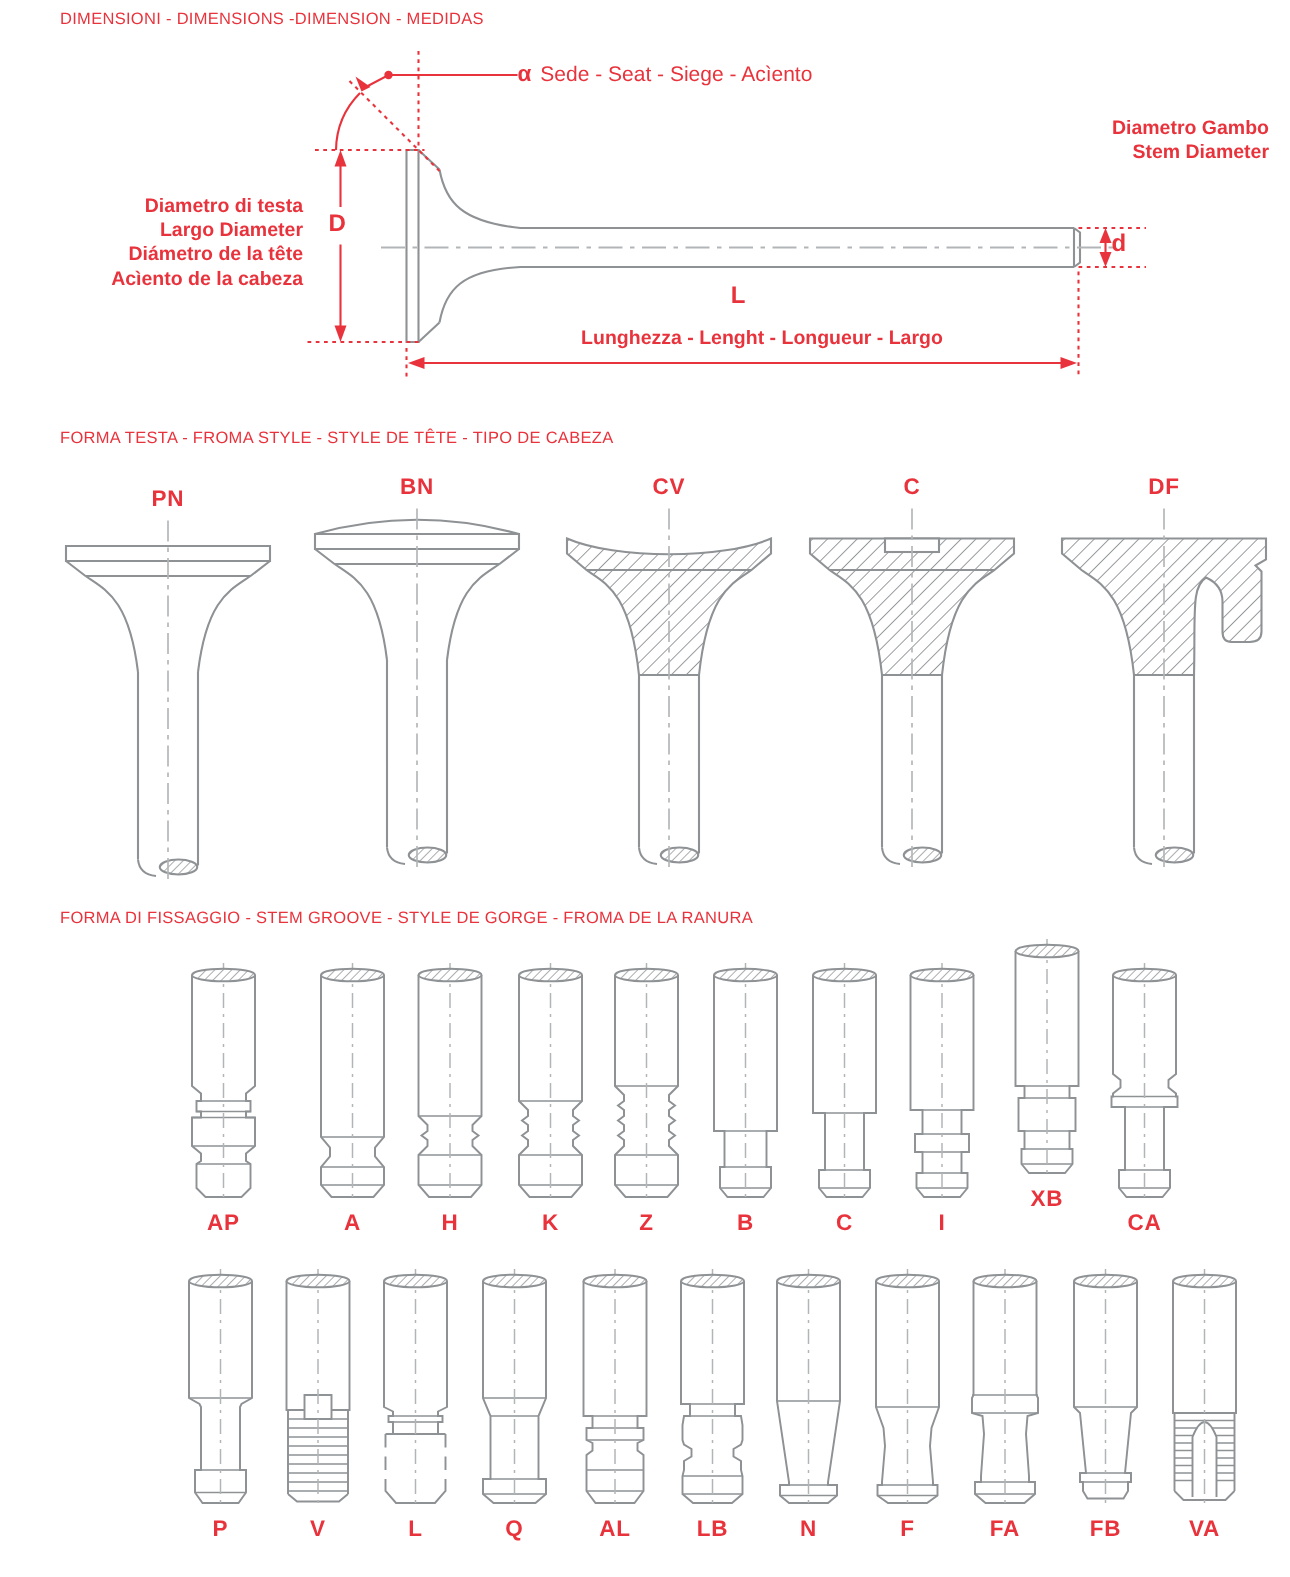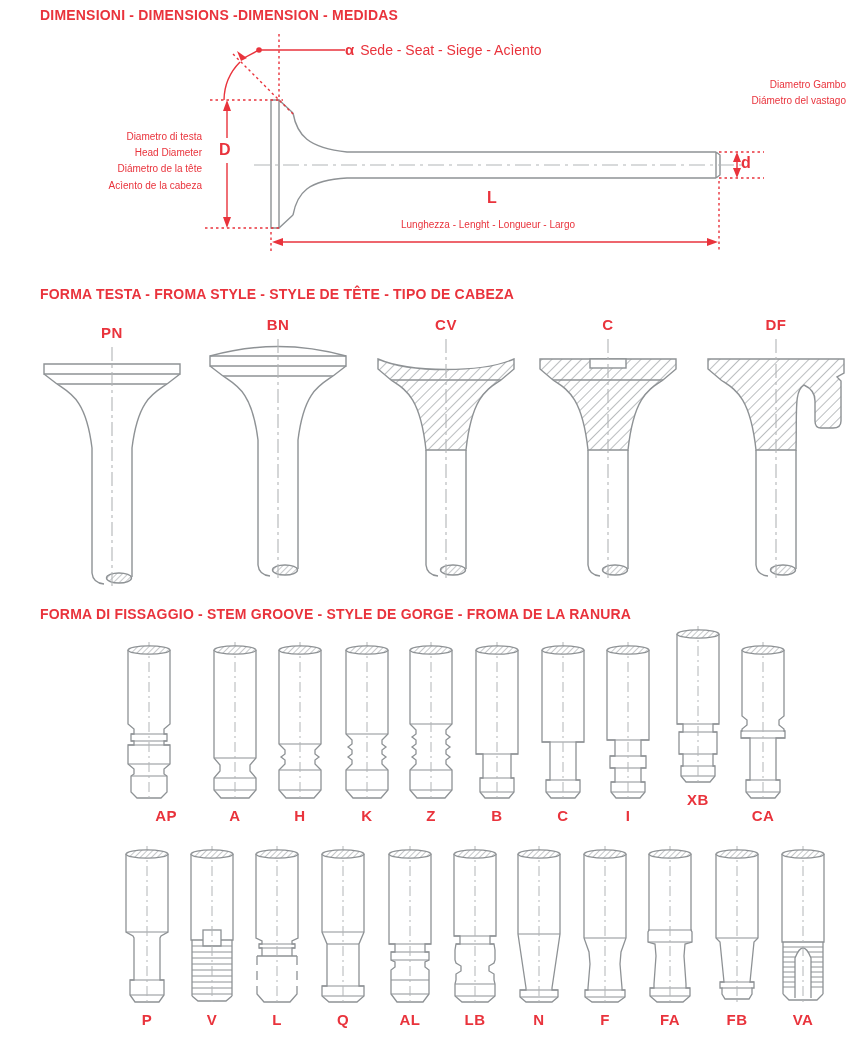--- a/index.html
+++ b/index.html
@@ -1,22 +1,22 @@
 <!DOCTYPE html>
 <html style="--accent: #e9333c; --line: #8e9295;"><head>
 <meta charset="utf-8">
 <style>
   :root{ --accent:#e9333c; --line:#8e9295; --cline:#b2b5b7; }
   html,body{margin:0;padding:0;}
   body{
     width:860px;height:1051px;position:relative;background:#fff;
     font-family:"Liberation Sans", sans-serif;overflow:hidden;
   }
-  .sec-title{position:absolute;font-weight:700;font-size:14px;color:var(--accent);letter-spacing:.2px;white-space:nowrap;}
-  .dimtext{position:absolute;color:var(--accent);font-size:10px;line-height:16.2px;white-space:nowrap;}
+  .sec-title{position:absolute;font-weight:400;font-size:11px;color:var(--accent);letter-spacing:.2px;white-space:nowrap;}
+  .dimtext{position:absolute;color:var(--accent);font-size:13px;line-height:16.2px;white-space:nowrap;font-weight:bold;}
   .dimtext.right{text-align:right;}
   .dimtext.center{text-align:center;}
   .dimlabel{position:absolute;color:var(--accent);font-weight:700;font-size:16px;}
   .seat-row{position:absolute;left:345px;top:41px;color:var(--accent);font-size:14px;white-space:nowrap;}
   .seat-row b{font-weight:700;font-size:15px;margin-right:6px;}
   .typelabel{color:var(--accent);font-weight:700;font-size:15px;text-align:center;letter-spacing:.5px;}
   .figcol{position:absolute;}
   .figcol .typelabel{display:block;margin-bottom:2px;}
   svg{display:block;}
 </style>
@@ -76,34 +76,34 @@
     <polygon points="737,178 733,168 741,168"></polygon>
   </g>
 </svg>
 
 <div class="seat-row">
   <b>α</b><span>Sede - Seat - Siege - Acìento</span>
 </div>
 
 <div class="dimtext right" style="left:600px;top:77px;width:246px;">
   <div>Diametro Gambo</div>
-  <div>Diámetro del vastago</div>
+  <div>Stem Diameter</div>
 </div>
 
 <div class="dimtext right" style="left:18px;top:129px;width:184px;">
   <div>Diametro di testa</div>
-  <div>Head Diameter</div>
+  <div>Largo Diameter</div>
   <div>Diámetro de la tête</div>
   <div>Acìento de la cabeza</div>
 </div>
 
 <div class="dimlabel" style="left:219px;top:141px;">D</div>
 <div class="dimlabel" style="left:741px;top:154px;">d</div>
 <div class="dimlabel dimtext center" style="left:452px;top:190px;width:80px;font-weight:700;font-size:16px;">L</div>
-<div class="dimtext center" style="left:308px;top:217px;width:360px;">Lunghezza - Lenght - Longueur - Largo</div>
+<div class="dimtext center" style="left:328px;top:217px;width:360px;">Lunghezza - Lenght - Longueur - Largo</div>
 
 <div class="sec-title" style="left:40px;top:286px;">FORMA TESTA - FROMA STYLE - STYLE DE TÊTE - TIPO DE CABEZA</div>
 <div id="headRow">
     <div class="figcol" style="left: 30px; top: 324px; width: 164px;">
       <span class="typelabel">PN</span>
       <svg width="164" height="250" viewBox="0 0 164 250">
         <g stroke="#8e9295" stroke-width="1.4" fill="none">
           <path d="M14,21 H150 V31 H14 Z"></path>
           <path d="M14,31 L27,41 M150,31 L137,41 M27,41 H137"></path>
           <path d="M27,41 C40,50 56,56 62,105"></path>
@@ -178,21 +178,21 @@
       <svg width="56" height="164" viewBox="0 0 56 164">
         <path d="M7,10 L7,84 L13,89 L13,94 L10,94 L10,101 L13,101 L13,105 L7,105 L7,124 L13,129 L13,134 L10,136 L10,152 L16,158 L40,158 L46,152 L46,136 L43,134 L43,129 L49,124 L49,105 L43,105 L43,101 L46,101 L46,94 L43,94 L43,89 L49,84 L49,10" fill="#fff" stroke="#8e9295" stroke-width="1.3"></path>
         <line x1="10" y1="94" x2="46" y2="94" stroke="#8e9295" stroke-width="1.1"></line>
         <line x1="10" y1="101" x2="46" y2="101" stroke="#8e9295" stroke-width="1.1"></line>
         <line x1="7" y1="105" x2="49" y2="105" stroke="#8e9295" stroke-width="1.1"></line>
         <line x1="7" y1="124" x2="49" y2="124" stroke="#8e9295" stroke-width="1.1"></line>
         <line x1="10" y1="136" x2="46" y2="136" stroke="#8e9295" stroke-width="1.1"></line>
         <line x1="28" y1="2" x2="28" y2="162" stroke="#b2b5b7" stroke-width="1" stroke-dasharray="10 4 2 4"></line>
         <ellipse cx="28" cy="10" rx="21" ry="4.2" fill="url(#hatchS)" stroke="#8e9295" stroke-width="1.3"></ellipse>
       </svg>
-      <span class="typelabel" style="display: block; margin-top: 3px; text-align: right;">AP</span>
+      <span class="typelabel" style="display: block; margin-top: 3px;">AP</span>
     </div>
     <div class="figcol" style="left: 207px; top: 640px; width: 56px;">
       <svg width="56" height="164" viewBox="0 0 56 164">
         <path d="M7,10 L7,118 L13,125 L13,131 L7,138 L7,150 L14,158 L42,158 L49,150 L49,138 L43,131 L43,125 L49,118 L49,10" fill="#fff" stroke="#8e9295" stroke-width="1.3"></path>
         <line x1="7" y1="118" x2="49" y2="118" stroke="#8e9295" stroke-width="1.1"></line>
         <line x1="7" y1="138" x2="49" y2="138" stroke="#8e9295" stroke-width="1.1"></line>
         <line x1="7" y1="150" x2="49" y2="150" stroke="#8e9295" stroke-width="1.1"></line>
         <line x1="28" y1="2" x2="28" y2="162" stroke="#b2b5b7" stroke-width="1" stroke-dasharray="10 4 2 4"></line>
         <ellipse cx="28" cy="10" rx="21" ry="4.2" fill="url(#hatchS)" stroke="#8e9295" stroke-width="1.3"></ellipse>
       </svg>

